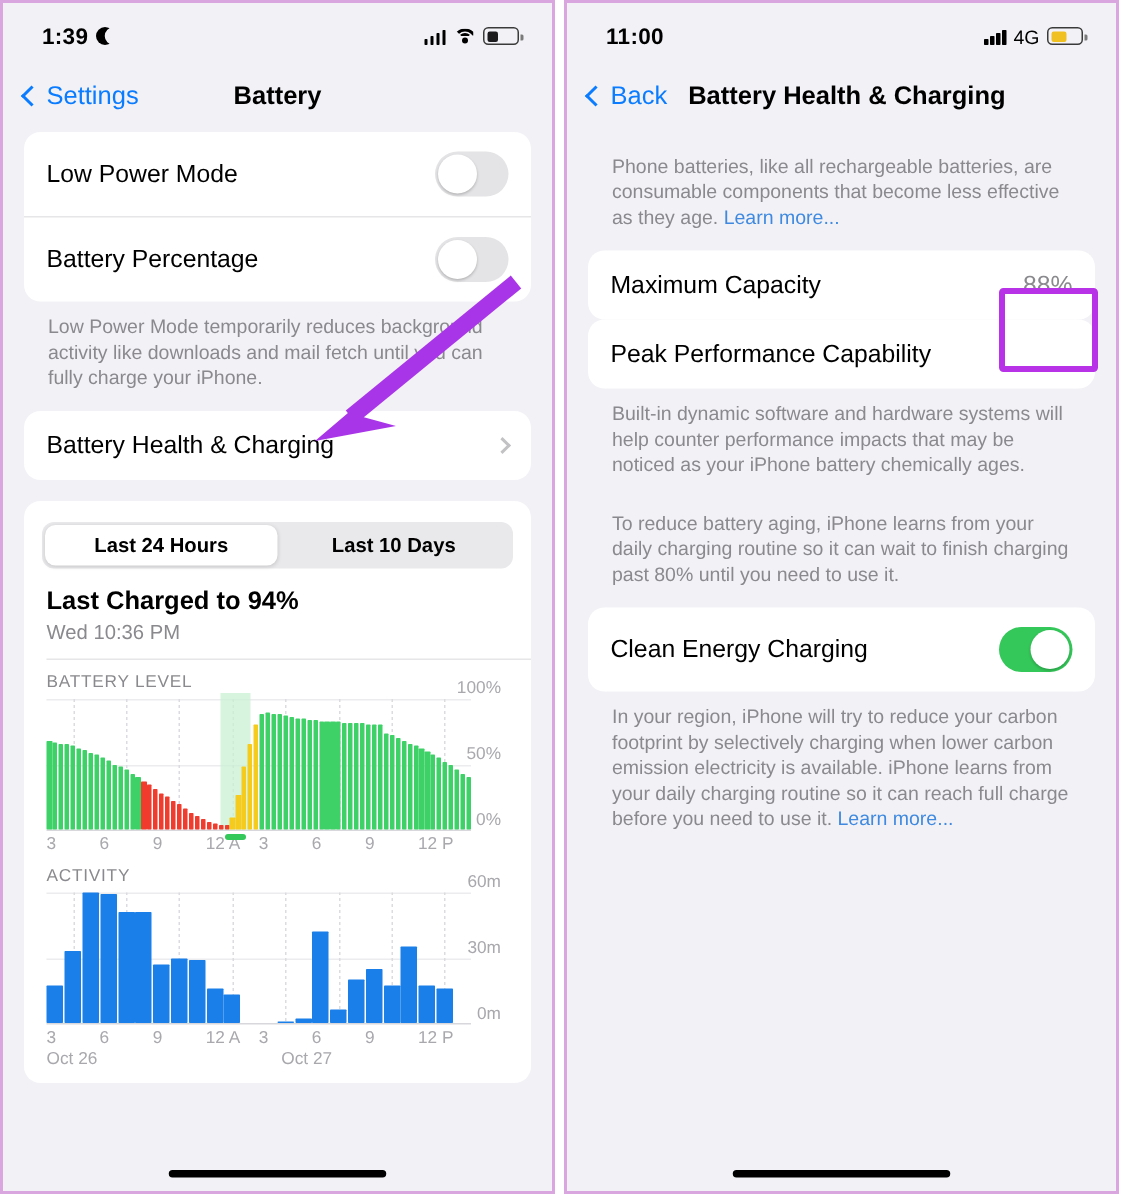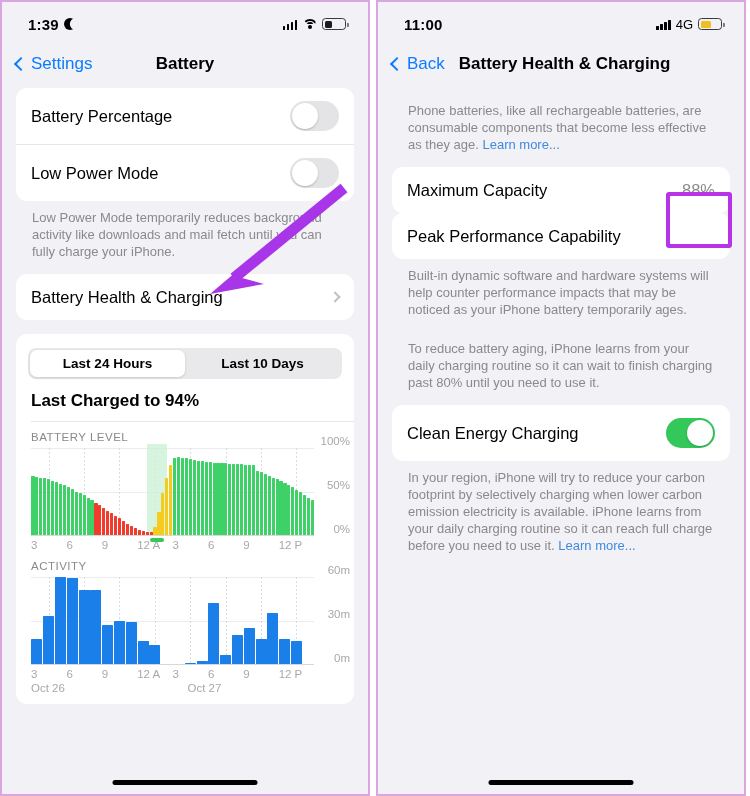--- a/index.html
+++ b/index.html
@@ -94,21 +94,21 @@
   .chart-title { font-size: 11.5px; letter-spacing: .5px; color:#8a8a8e; padding: 9px 0 5px 15px; }
 
   .chart-wrap { position: relative; padding: 0 40px 0 15px; }
   .plot { position: relative; height: 88px; border-bottom: 1px solid #d8d8dc; }
   .plot .gridh { position:absolute; left:0; right:0; height:1px; background:#ececef; }
   .plot .gridv { position:absolute; top:0; bottom:0; width:1px;
                  background: repeating-linear-gradient(to bottom,#dcdce0 0 2px,transparent 2px 4px); }
   .bars-area { position:absolute; inset:0; display:flex; align-items:flex-end; gap:0px; }
   .bars-area .b { flex:1 1 0; margin: 0 .4px; border-radius: .5px; }
   .ylabels { position:absolute; right: 4px; top:-7px; height:100px; width:40px; }
-  .ylabels span { position:absolute; right:0; font-size:11.5px; color:#a8a8ad;margin-left:40px; }
+  .ylabels span { position:absolute; right:16px; font-size:11.5px; color:#a8a8ad;margin-left:40px; }
   .xlabels { display:flex; padding: 3px 40px 0 15px; }
   .xlabels span { flex:1 1 0; font-size:11.5px; color:#a8a8ad; }
   .daylabels { display:flex; padding: 2px 40px 10px 15px; }
   .daylabels span { flex:1 1 0; font-size:11.5px; color:#a8a8ad; }
   .charge-band { position:absolute; top:-4px; bottom:0; background:#c9f0d4; opacity:.75; }
   .charge-mark { position:absolute; bottom:-7px; height:4px; border-radius:2px; background:#34c759; }
 
   
   .arrow { position:absolute; left:0; top:0; pointer-events:none; }
   .hl-box { position:absolute; border: 4px solid #b832e8; border-radius: 3px; }
@@ -151,49 +151,50 @@
         <span class="chev-left"></span>
         <span>Settings</span>
       </div>
       <div class="nav-title">Battery</div>
     </div>
 
     <div class="content">
 
       <div class="card">
         <div class="row">
+          <span class="row-label">Low Power Mode</span>
+          <span class="toggle">
+              <i></i>
+            </span>
+        </div>
+        <div class="row">
           <span class="row-label">Battery Percentage</span>
           <span class="toggle">
               <i></i>
             </span>
         </div>
-        <div class="row">
-          <span class="row-label">Low Power Mode</span>
-          <span class="toggle">
-              <i></i>
-            </span>
-        </div>
       </div>
 
       <div class="footnote">Low Power Mode temporarily reduces background activity like downloads and mail fetch until you can fully charge your iPhone.</div>
 
       <div class="card">
         <div class="row">
           <span class="row-label">Battery Health &amp; Charging</span>
           <span class="chev-right"></span>
         </div>
       </div>
 
       <div class="usage">
         <div class="segmented">
           <div class="seg active">Last 24 Hours</div>
           <div class="seg">Last 10 Days</div>
         </div>
         <div class="charged">
           <div class="big">Last Charged to 94%</div>
+          <div class="sub">Wed 10:36 PM</div>
         </div>
         <div class="divider"></div>
 
         <div class="chart-title">BATTERY LEVEL</div>
         <div class="chart-wrap">
           <div class="plot" id="plot-battery">
               <div class="gridh" style="top: 0%;"></div>
               <div class="gridh" style="top: 50%;"></div>
               <div class="gridv" style="left: 6.25%;"></div>
               <div class="gridv" style="left: 18.75%;"></div>
@@ -408,21 +409,21 @@
           <span class="row-label">Maximum Capacity</span>
           <span class="row-value">88%</span>
         </div>
       </div>
 
       <div class="card">
         <div class="row">
           <span class="row-label">Peak Performance Capability</span>
         </div>
       </div>
-      <div class="footnote">Built-in dynamic software and hardware systems will help counter performance impacts that may be noticed as your iPhone battery temporarily ages.</div>
+      <div class="footnote">Built-in dynamic software and hardware systems will help counter performance impacts that may be noticed as your iPhone battery chemically ages.</div>
 
       <div class="footnote">To reduce battery aging, iPhone learns from your daily charging routine so it can wait to finish charging past 80% until you need to use it.</div>
 
       <div class="card">
         <div class="row">
           <span class="row-label">Clean Energy Charging</span>
           <span class="toggle on">
               <i></i>
             </span>
         </div>

